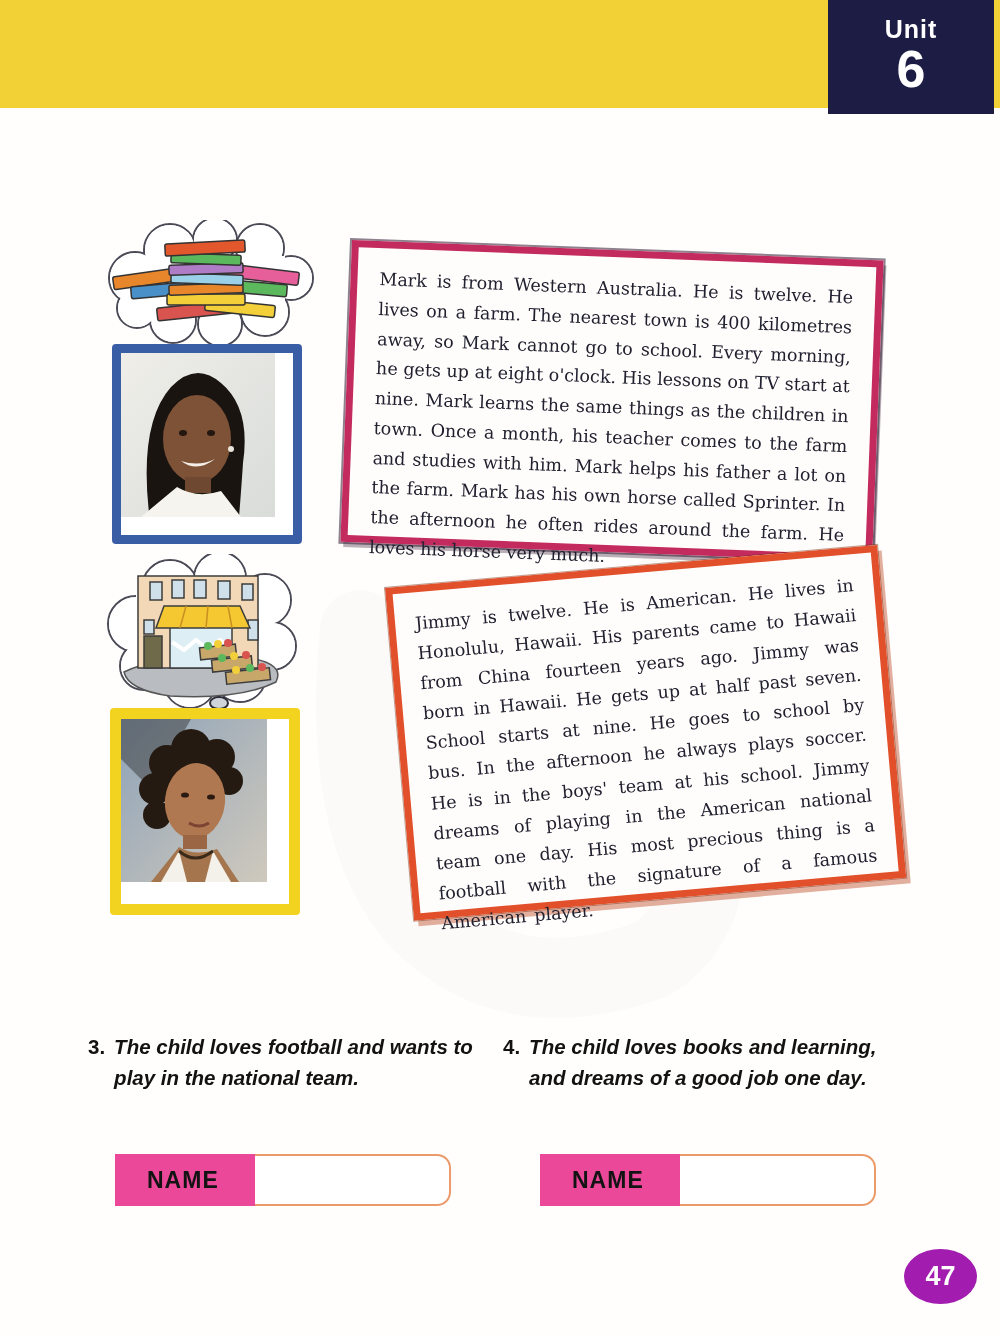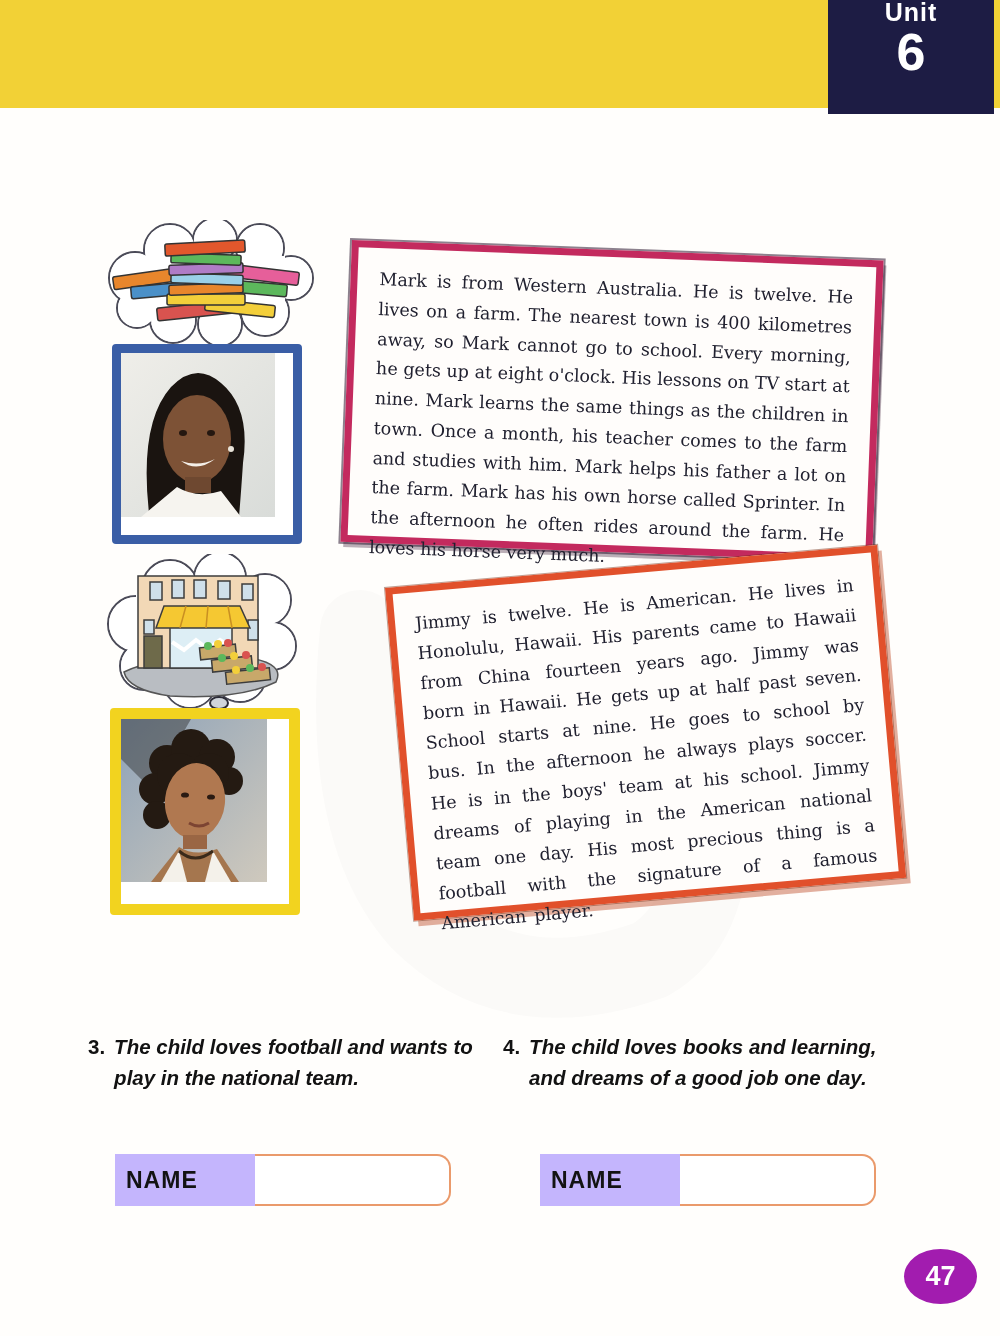--- a/index.html
+++ b/index.html
@@ -5,21 +5,21 @@
   html,body{margin:0;padding:0;background:#888;}
   .page{
     position:relative;width:1000px;height:1336px;margin:0 auto;
     background:#fffefc;overflow:hidden;
     font-family:"Liberation Sans", sans-serif;
   }
   
   .top-banner{position:absolute;left:0;top:0;width:1000px;height:108px;background:#f2d136;}
   .unit-box{
     position:absolute;left:828px;top:0;width:166px;height:114px;background:#1d1c44;
-    display:flex;flex-direction:column;align-items:center;justify-content:flex-start;color:#fff;
+    display:flex;flex-direction:column;align-items:center;justify-content:center;color:#fff;
   }
   .unit-label{font-size:25px;font-weight:bold;letter-spacing:1px;line-height:1;}
   .unit-number{font-size:52px;font-weight:bold;line-height:1.05;}
   
   .watermark{position:absolute;left:290px;top:250px;opacity:0.5;pointer-events:none;}
   
   .ill{position:absolute;}
   .books-bubble{left:95px;top:220px;}
   .photo-frame{position:absolute;background:#fff;}
   .photo1{left:112px;top:344px;width:172px;height:182px;border:9px solid #3a5ea6;border-radius:4px;}
@@ -57,22 +57,22 @@
   }
   .q3{left:88px;top:1032px;width:395px;}
   .q4{left:503px;top:1032px;width:412px;}
   .q-num{flex:0 0 auto;}
   .q-text{flex:1 1 auto;font-style:italic;}
   
   .name-field{position:absolute;display:flex;height:52px;}
   .name1{left:115px;top:1154px;}
   .name2{left:540px;top:1154px;}
   .name-label{
-    width:140px;background:#c4b5fd;color:#131313;display:flex;align-items:center;
-    padding-left:11px;box-sizing:border-box;font-size:23px;font-weight:bold;letter-spacing:1px;
+    width:140px;background:#ec4899;color:#131313;display:flex;align-items:center;
+    padding-left:32px;box-sizing:border-box;font-size:23px;font-weight:bold;letter-spacing:1px;
   }
   .name-input{
     width:196px;height:52px;box-sizing:border-box;background:#fff;
     border:2px solid #ea9a6b;border-left:none;border-radius:0 14px 14px 0;
     font-size:20px;padding:0 10px;outline:none;
   }
   
   .page-badge{
     position:absolute;left:904px;top:1249px;width:73px;height:55px;background:#a21caf;
     border-radius:50%;display:flex;align-items:center;justify-content:center;

